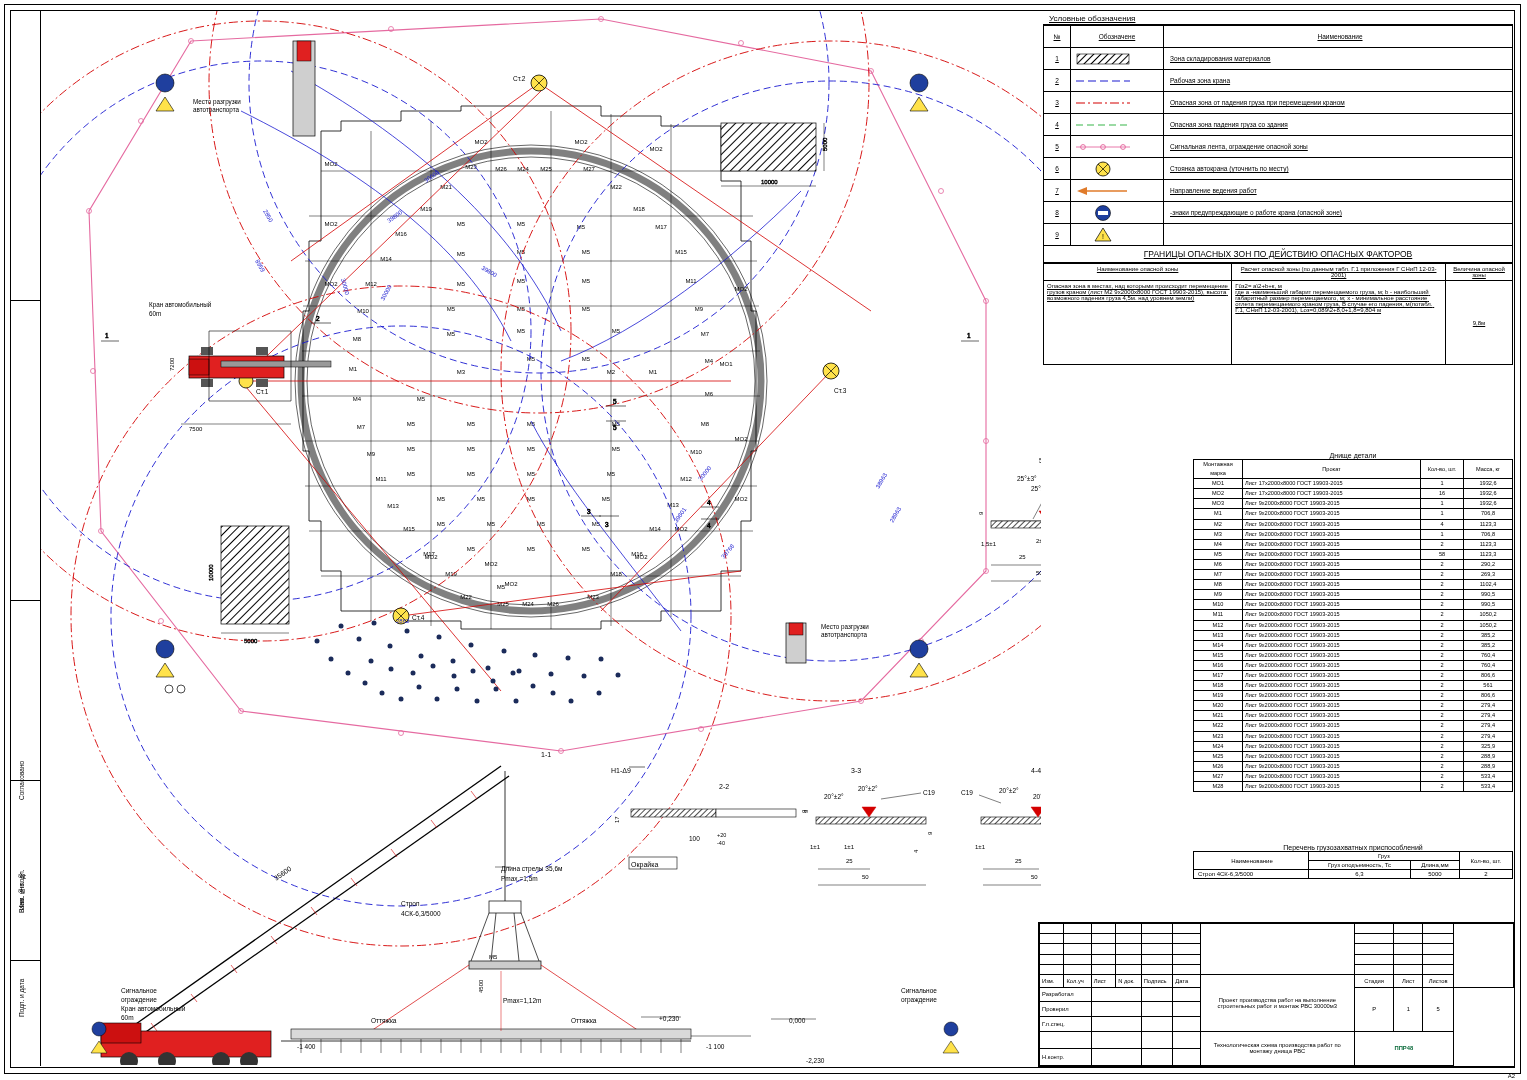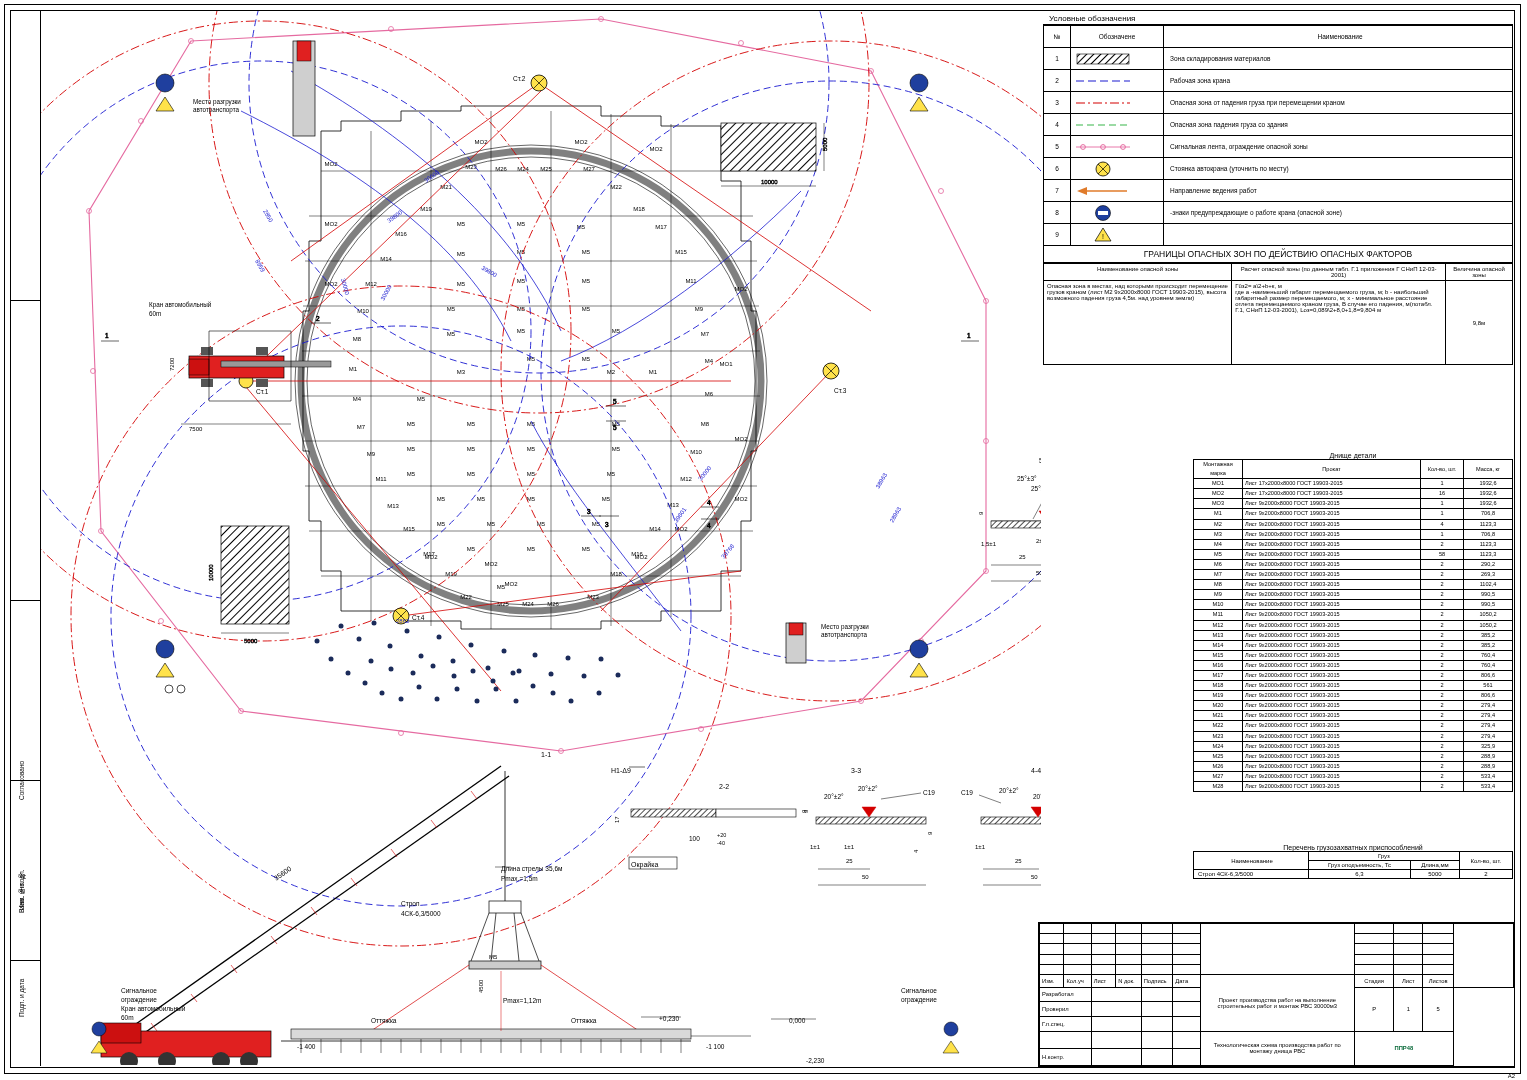--- a/index.html
+++ b/index.html
@@ -4,21 +4,21 @@
 <style>
   html,body{margin:0;padding:0;background:#fff;}
   body{width:1527px;height:1080px;font-family:"Liberation Sans",sans-serif;color:#000;position:relative;overflow:hidden;}
   .sheet{position:absolute;left:0;top:0;width:1527px;height:1080px;}
   .frame-outer{position:absolute;left:4px;top:4px;width:1515px;height:1068px;border:1px solid #000;}
   .frame-inner{position:absolute;left:10px;top:10px;width:1503px;height:1056px;border:1px solid #000;}
   .left-strip{position:absolute;left:10px;top:10px;width:30px;height:1056px;border-right:1px solid #000;}
   .left-strip .cell{position:absolute;left:0;width:30px;border-bottom:1px solid #000;}
   .vtext{position:absolute;writing-mode:vertical-rl;transform:rotate(180deg);font-size:6.5px;white-space:nowrap;text-align:center;}
   .drawing{position:absolute;left:41px;top:11px;width:1000px;height:1054px;}
-  .legend{position:absolute;left:1043px;top:14px;width:470px;}
+  .legend{position:absolute;left:1043px;top:14px;width:470px;text-decoration:underline;}
   .legend-title{font-size:8px;padding-left:6px;border-bottom:1px solid #000;padding-bottom:1px;}
   table{border-collapse:collapse;}
   .tbl{width:470px;font-size:6.5px;}
   .tbl td,.tbl th{border:1px solid #000;padding:0 2px;}
   .lg td{height:21px;vertical-align:middle;}
   .lg .c-no{width:22px;text-align:center;}
   .lg .c-sym{width:88px;text-align:center;}
   .lg .c-name{padding-left:6px;}
   .hdr{text-align:center;font-size:6.5px;height:14px;}
   .zones-title{text-align:center;font-size:8.5px;border:1px solid #000;border-top:none;height:16px;line-height:16px;}

